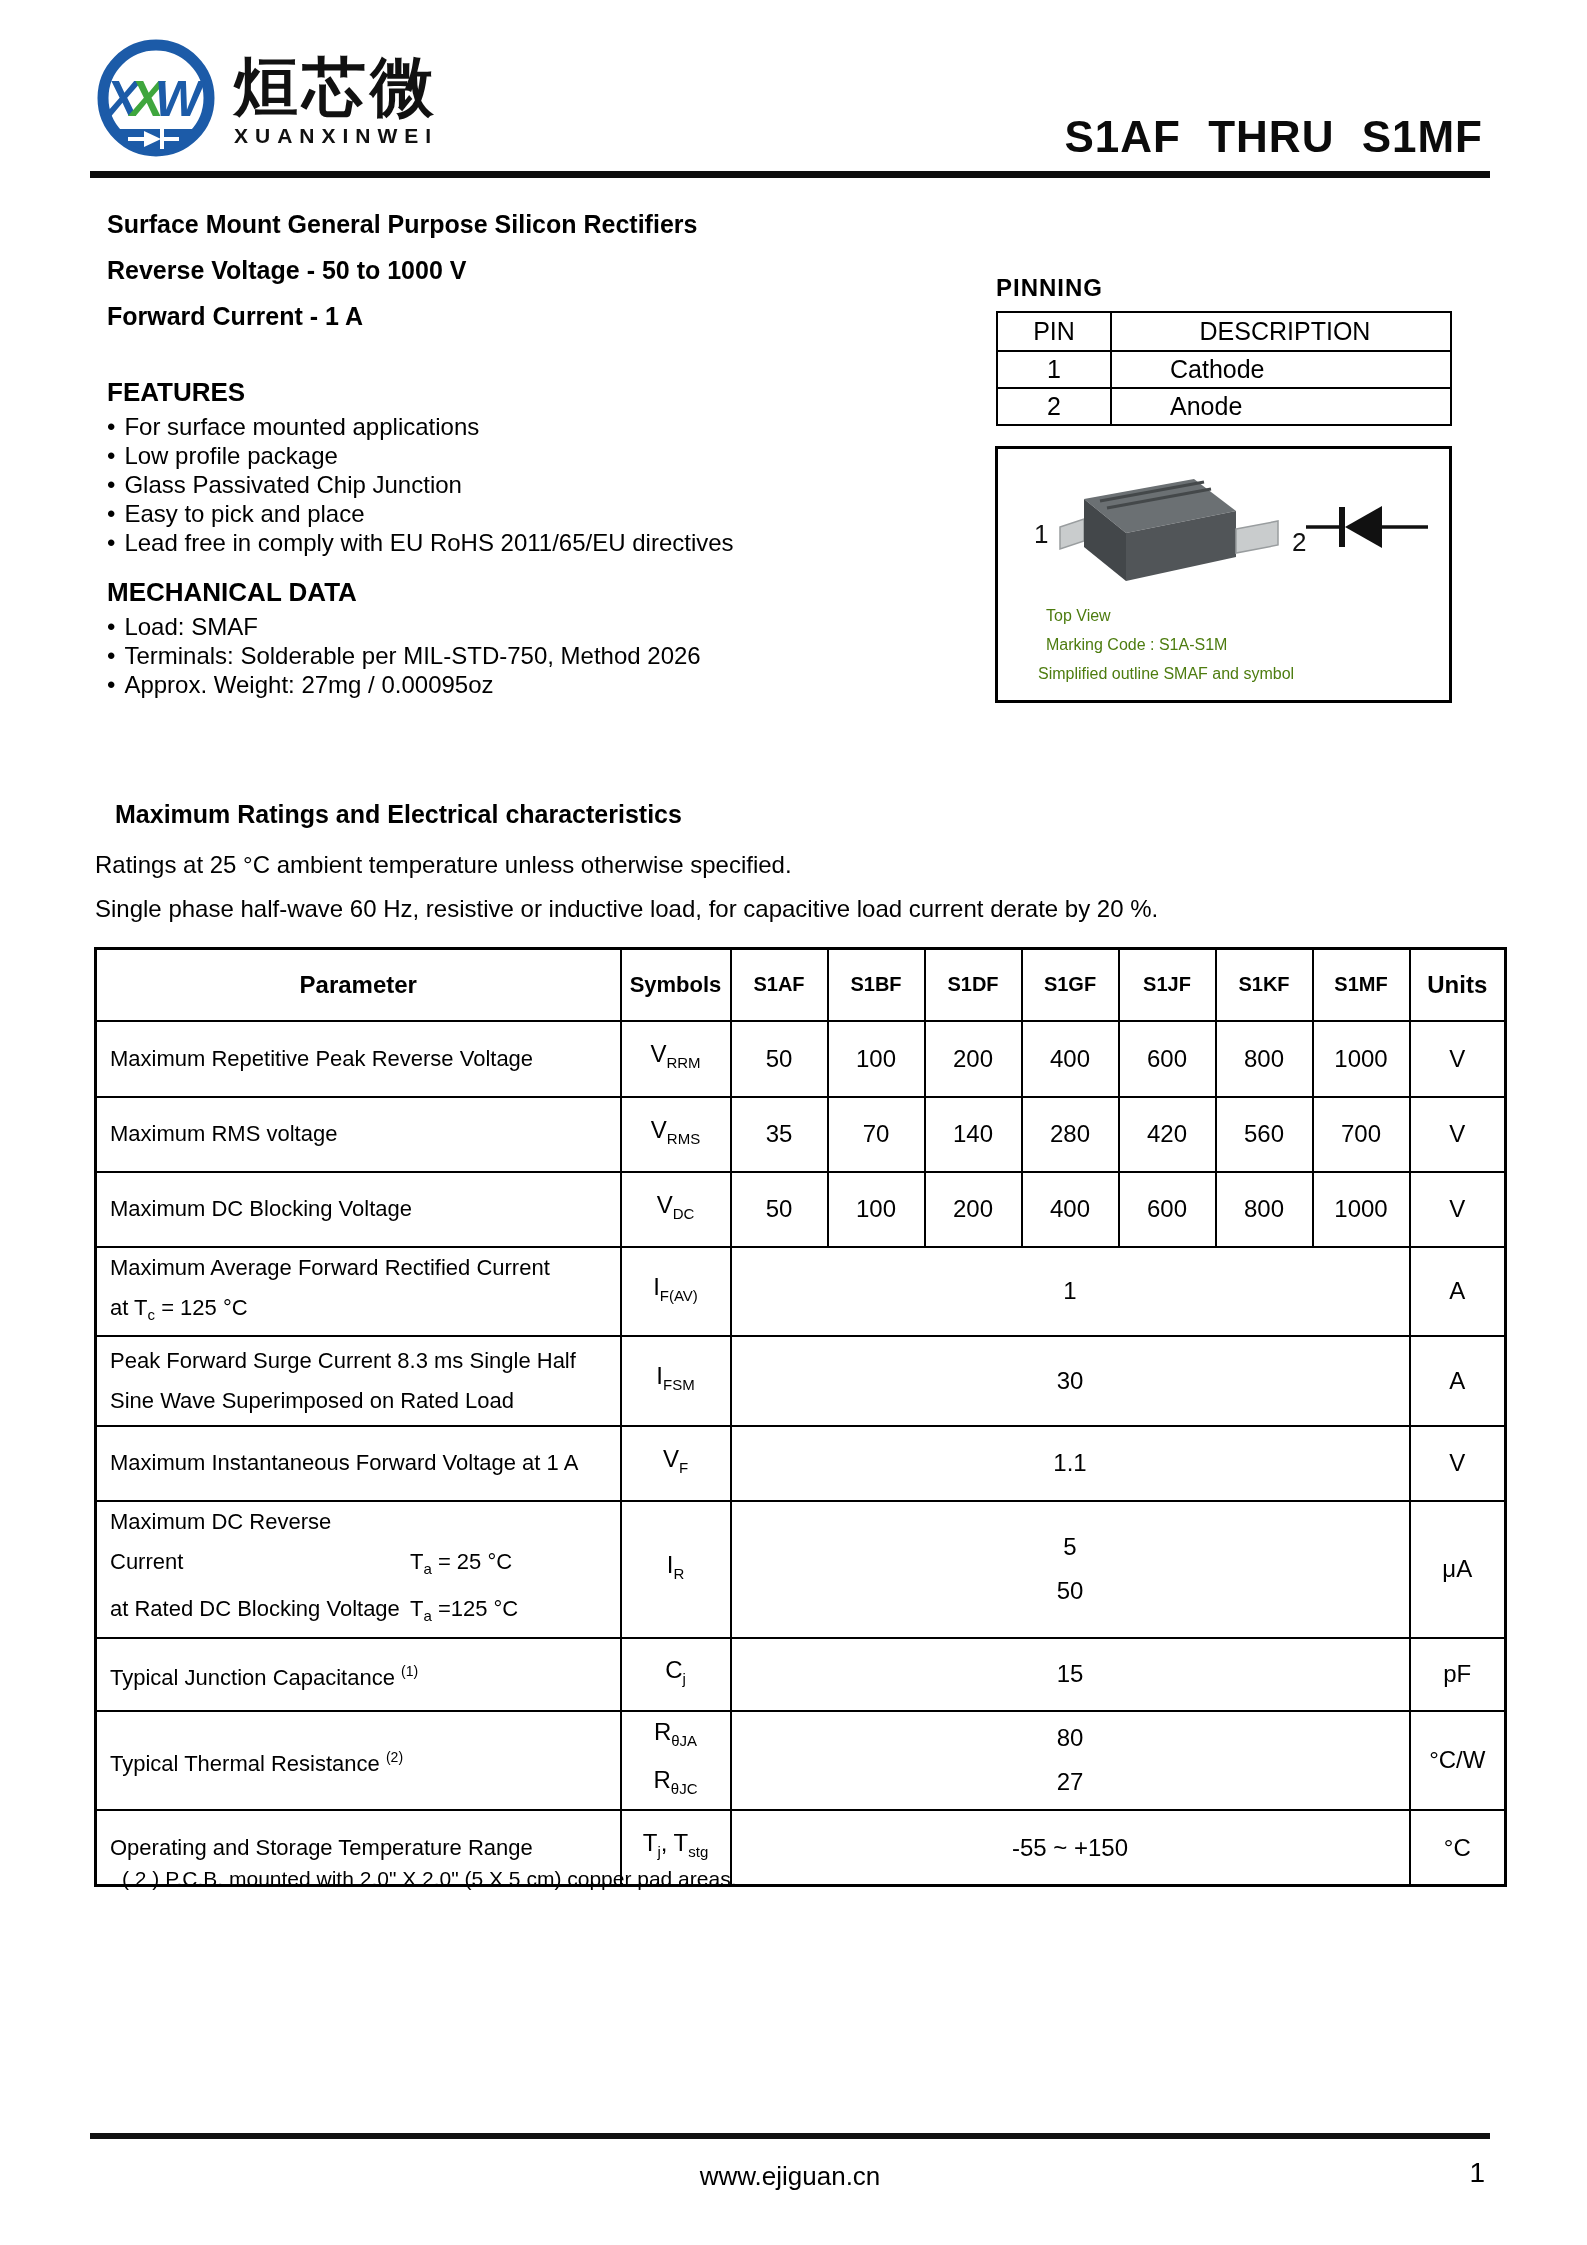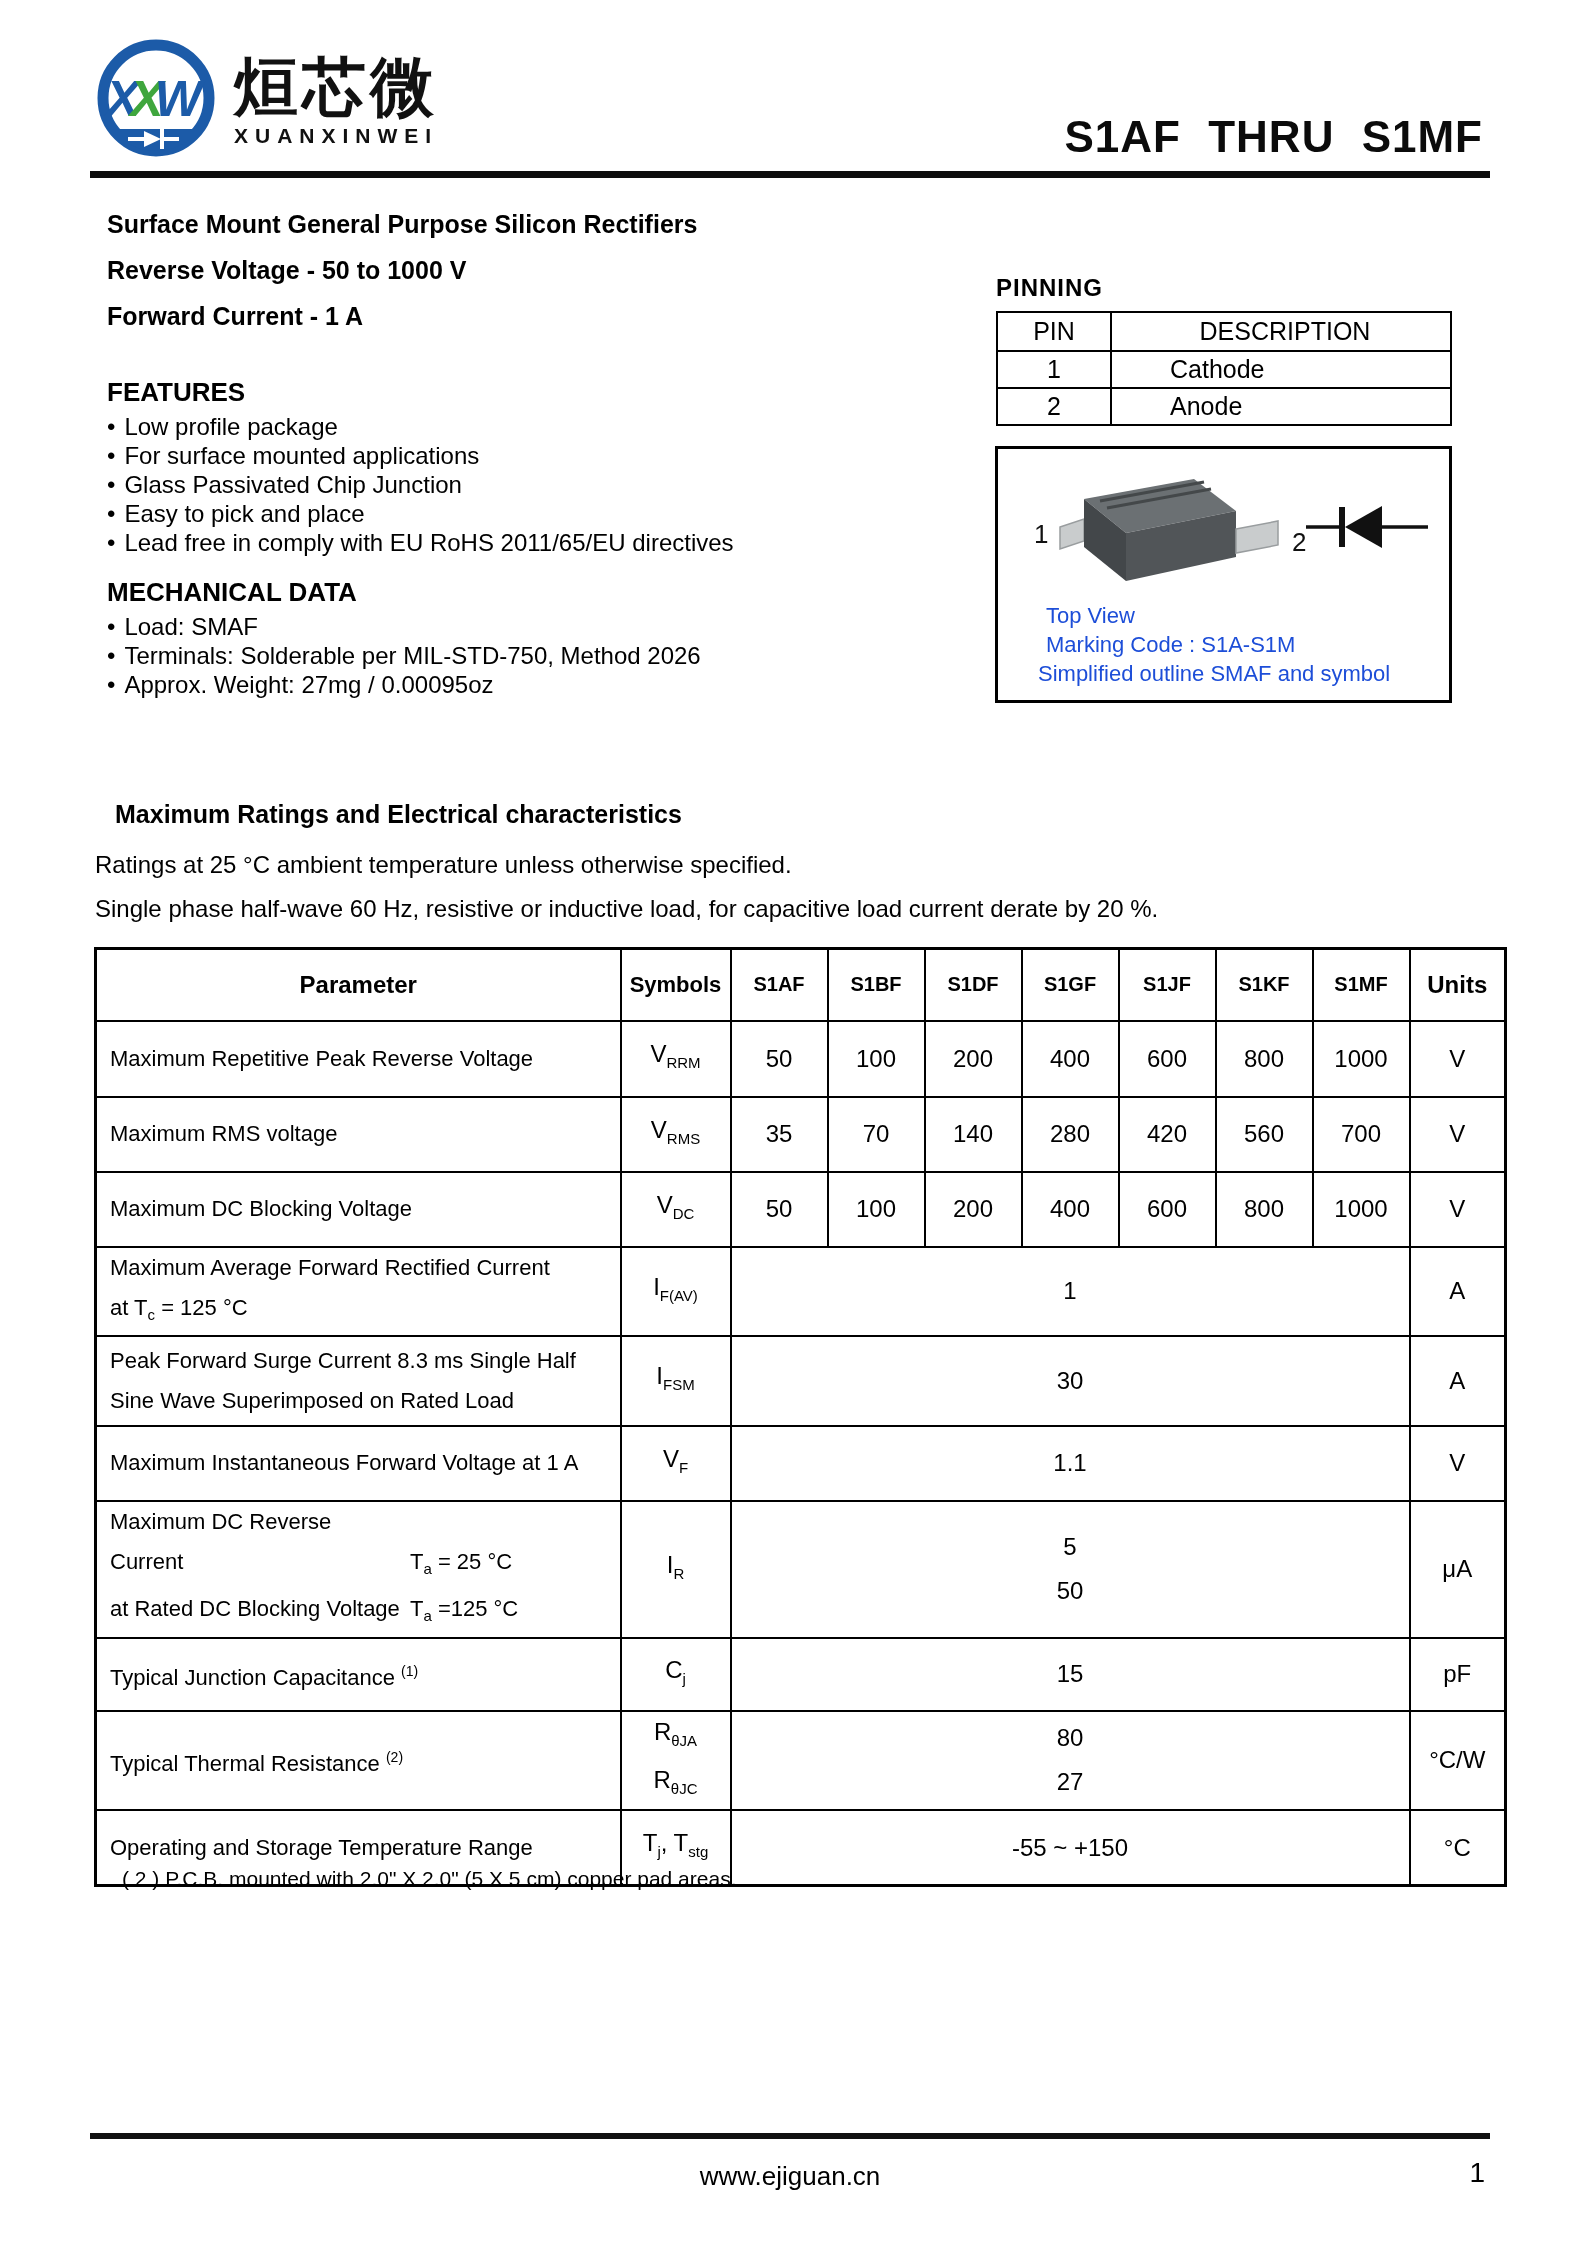--- a/index.html
+++ b/index.html
@@ -41,21 +41,21 @@
   table.pin th { height:39px; }
   table.pin td { height:37px; }
   .pin-c { text-align:center;margin-top:20px; }
   .pin-d { text-align:left; padding-left:58px; }
   table.pin th.pin-d { text-align:center; padding-left:8px; }
 
   
   .pkgbox { position:absolute; left:995px; top:446px; width:457px; height:257px; border:3px solid #000; }
   .pkgbox svg { display:block; margin:22px auto 0 8px; }
   .pkg-captions { padding-left:48px; margin-top:2px; }
-  .pkg-captions div { font-size:22px; line-height:29px; color:#1d4ed8; }
+  .pkg-captions div { font-size:16px; line-height:29px; color:#4d7c0f; }
   .pkg-captions .c3 { margin-left:-8px; }
 
   
   .ratings { position:absolute; left:95px; top:800px; width:1410px; }
   .ratings-heading { font-size:25px; font-weight:bold; margin-left:20px; margin-bottom:14px; }
   .ratings p.note { font-size:24px; line-height:44px; }
 
   
   table.main { position:absolute; left:94px; top:947px; width:1410px; border-collapse:collapse; table-layout:fixed; border:3px solid #000; }
   table.main th, table.main td { border:2px solid #000; }
@@ -114,22 +114,22 @@
 
   <div class="intro">
     <p>Surface Mount General Purpose Silicon Rectifiers</p>
     <p>Reverse Voltage - 50 to 1000 V</p>
     <p>Forward Current - 1 A</p>
   </div>
 
   <div class="features">
     <div class="sec-heading">FEATURES</div>
     <ul class="plain">
+      <li>For surface mounted applications</li>
       <li>Low profile package</li>
-      <li>For surface mounted applications</li>
       <li>Glass Passivated Chip Junction</li>
       <li>Easy to pick and place</li>
       <li>Lead free in comply with EU RoHS 2011/65/EU directives</li>
     </ul>
   </div>
 
   <div class="mech">
     <div class="sec-heading">MECHANICAL DATA</div>
     <ul class="plain">
       <li>Load: SMAF</li>

